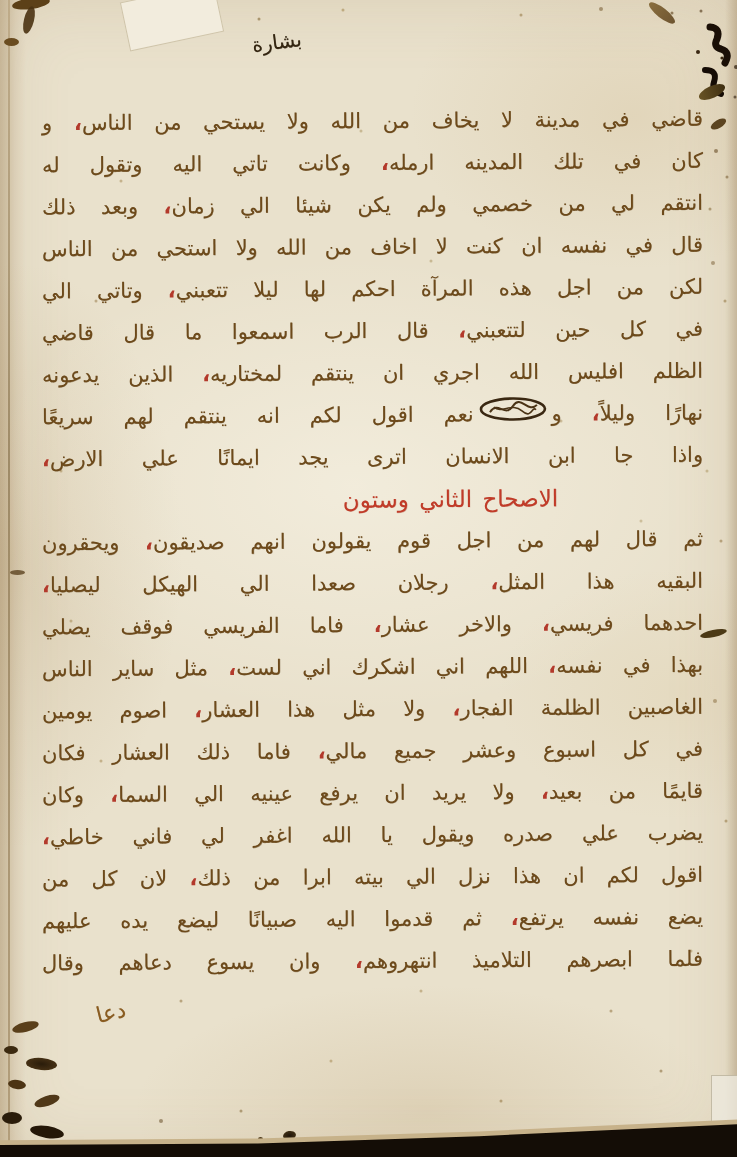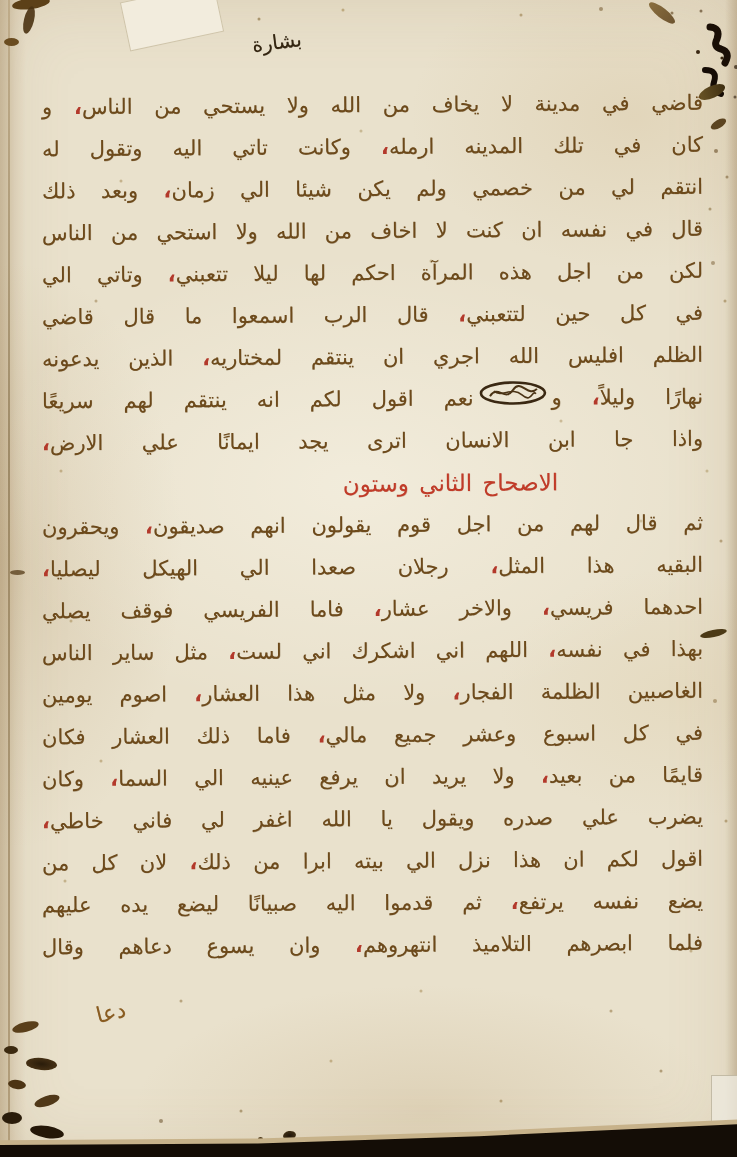--- a/index.html
+++ b/index.html
@@ -70,21 +70,21 @@
       560px 420px 0 .5px rgba(154,122,62,.4), 640px 520px 0 .5px rgba(168,144,90,.45),
       735px 66px 0 1px rgba(40,24,8,.7), 734px 96px 0 .5px rgba(40,24,8,.6);}
   
   .bottom-tan{position:absolute;left:0;right:0;bottom:0;height:40px;background:#c7b28a;
     clip-path:polygon(0 58%, 35% 54%, 65% 36%, 100% 6%, 100% 100%, 0 100%);}
   .bottom-dark{position:absolute;left:0;right:0;bottom:0;height:40px;background:#140d06;
     clip-path:polygon(0 70%, 35% 66%, 65% 48%, 100% 18%, 100% 100%, 0 100%);}
   
   .running-title{position:absolute;left:252px;top:30px;color:#342510;font-size:20px;
     transform:rotate(-7deg);text-shadow:.3px .3px 0 rgba(30,20,8,.5);}
-  .text-block{position:absolute;left:42px;right:34px;top:84px;direction:rtl;}
+  .text-block{position:absolute;left:42px;right:34px;top:100px;direction:rtl;}
   .line{height:42px;line-height:42px;font-size:21px;color:#6d4a1b;white-space:nowrap;
     text-align:justify;text-align-last:justify;word-spacing:3px;overflow:visible;
     text-shadow:.3px .3px 0 rgba(82,52,16,.4);transform:rotate(-.4deg);}
   .line .rc{color:#b3392b;text-shadow:none;font-weight:bold;}
   .line.rubric{color:#c13b28;text-align:center;text-align-last:center;font-size:23px;
     transform:translateX(78px) rotate(-.4deg);text-shadow:.3px .3px 0 rgba(150,40,24,.35);}
   .scribble{display:inline-block;vertical-align:middle;margin:0 4px;}
   .catchword{position:absolute;left:96px;top:1000px;color:#8a5c20;font-size:22px;
     transform:rotate(-14deg);text-shadow:.3px .3px 0 rgba(110,70,24,.4);}
 </style>

